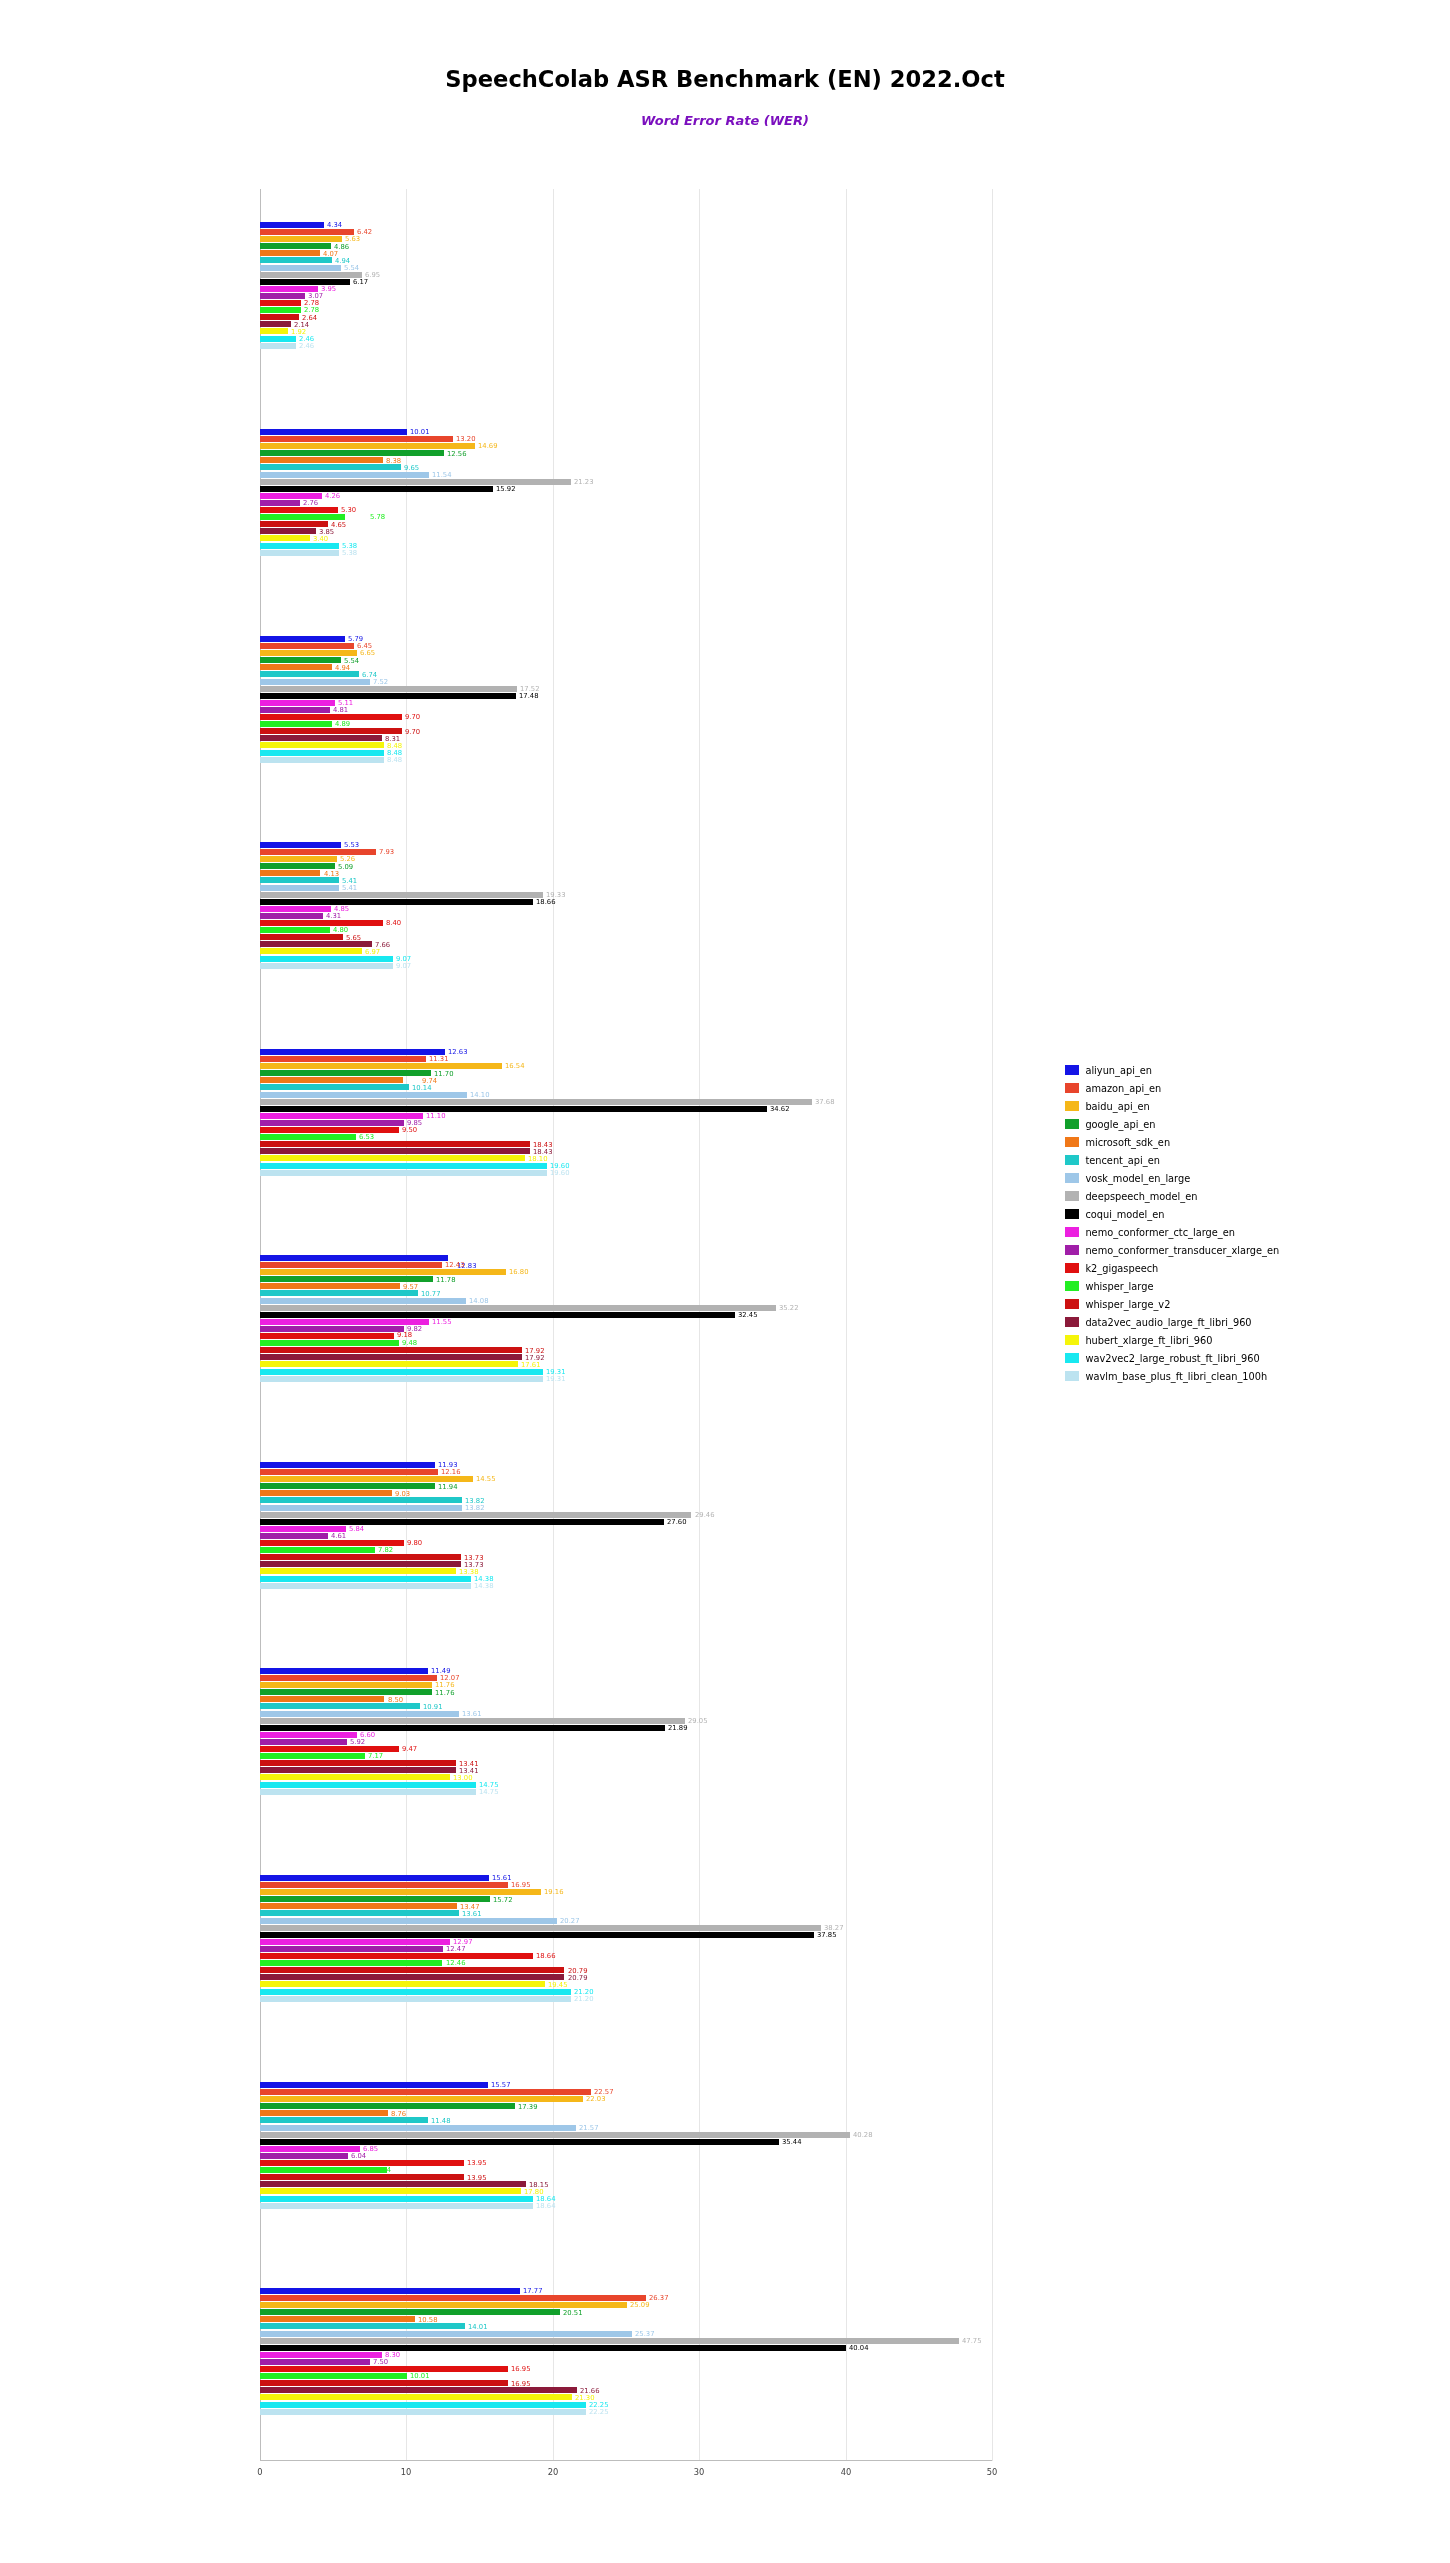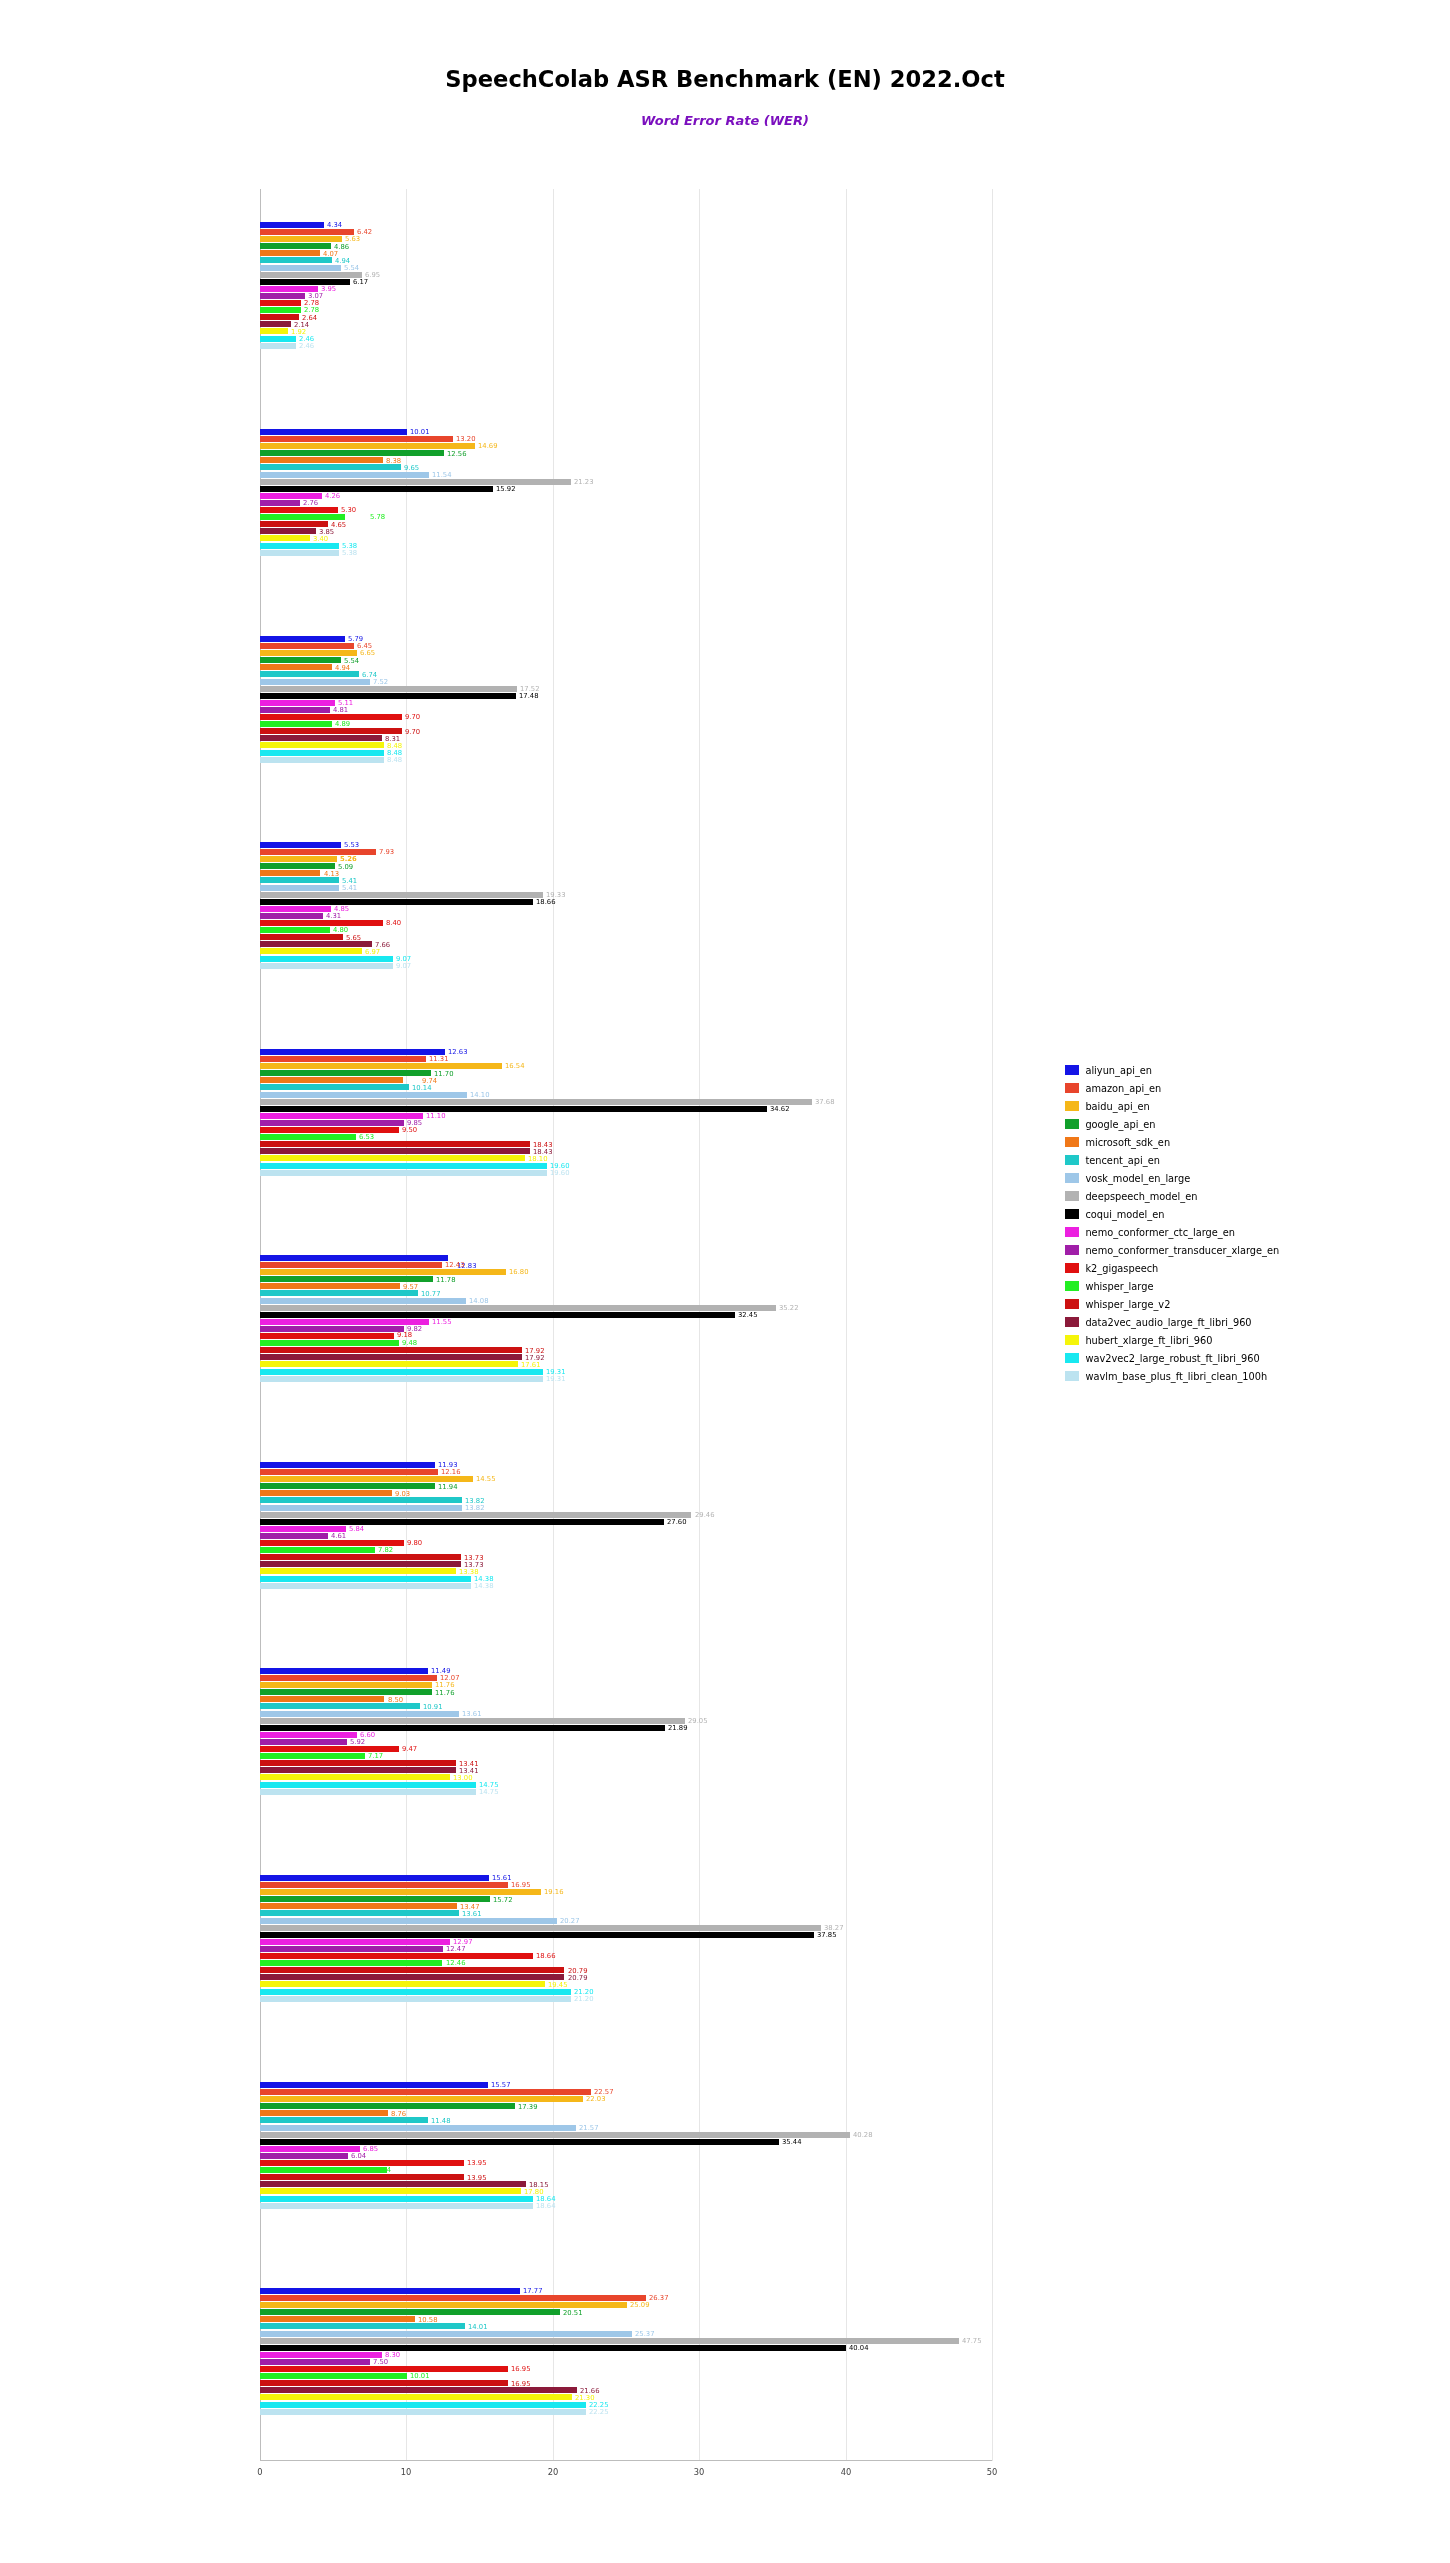--- a/index.html
+++ b/index.html
@@ -153,21 +153,21 @@
       <div class="barlabel" style="top: 113px; left: 127px; color: rgb(24, 232, 240);">8.48</div>
       <div class="bar" style="top: 121px; width: 124px; background: rgb(188, 227, 240);"></div>
       <div class="barlabel" style="top: 120px; left: 127px; color: rgb(188, 227, 240);">8.48</div>
     </div>
     <div class="group" style="top: 653px; height: 128px;">
       <div class="bar" style="top: 0px; width: 81px; background: rgb(20, 20, 230);"></div>
       <div class="barlabel" style="top: -0.8px; left: 84px; color: rgb(20, 20, 230);">5.53</div>
       <div class="bar" style="top: 7px; width: 116px; background: rgb(232, 69, 44);"></div>
       <div class="barlabel" style="top: 6.3px; left: 119px; color: rgb(232, 69, 44);">7.93</div>
       <div class="bar" style="top: 14px; width: 77px; background: rgb(245, 183, 25);"></div>
-      <div class="barlabel" style="top: 13.4px; left: 80px; color: rgb(245, 183, 25); font-weight: bold;">5.26</div>
+      <div class="barlabel" style="top: 13.4px; left: 80px; color: rgb(245, 183, 25);">5.26</div>
       <div class="bar" style="top: 21px; width: 75px; background: rgb(17, 160, 43);"></div>
       <div class="barlabel" style="top: 20.5px; left: 78px; color: rgb(17, 160, 43);">5.09</div>
       <div class="bar" style="top: 28px; width: 60px; background: rgb(240, 120, 24);"></div>
       <div class="barlabel" style="top: 28px; left: 64px; color: rgb(240, 120, 24);">4.13</div>
       <div class="bar" style="top: 35px; width: 79px; background: rgb(31, 200, 200);"></div>
       <div class="barlabel" style="top: 35px; left: 82px; color: rgb(31, 200, 200);">5.41</div>
       <div class="bar" style="top: 43px; width: 79px; background: rgb(158, 199, 232);"></div>
       <div class="barlabel" style="top: 42px; left: 82px; color: rgb(158, 199, 232);">5.41</div>
       <div class="bar" style="top: 50px; width: 283px; background: rgb(178, 178, 178);"></div>
       <div class="barlabel" style="top: 49px; left: 286px; color: rgb(178, 178, 178);">19.33</div>

